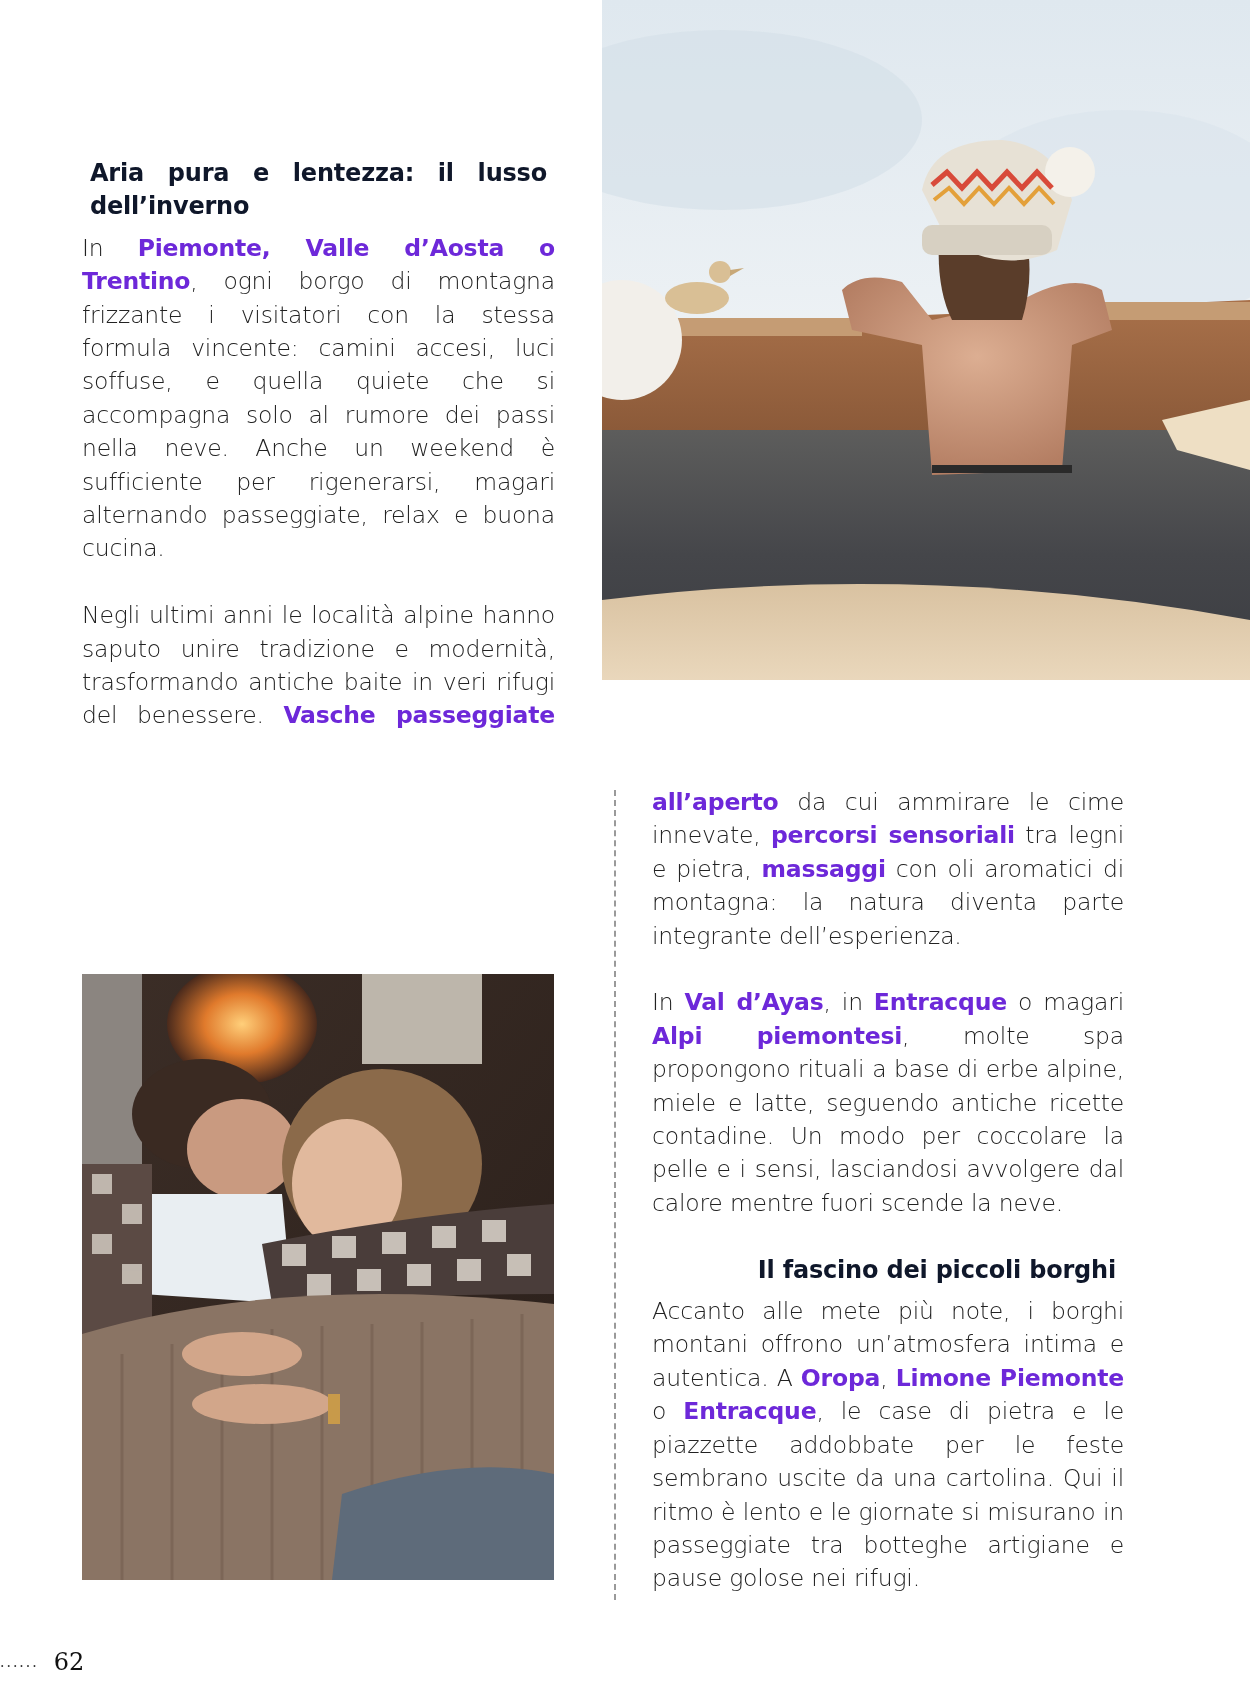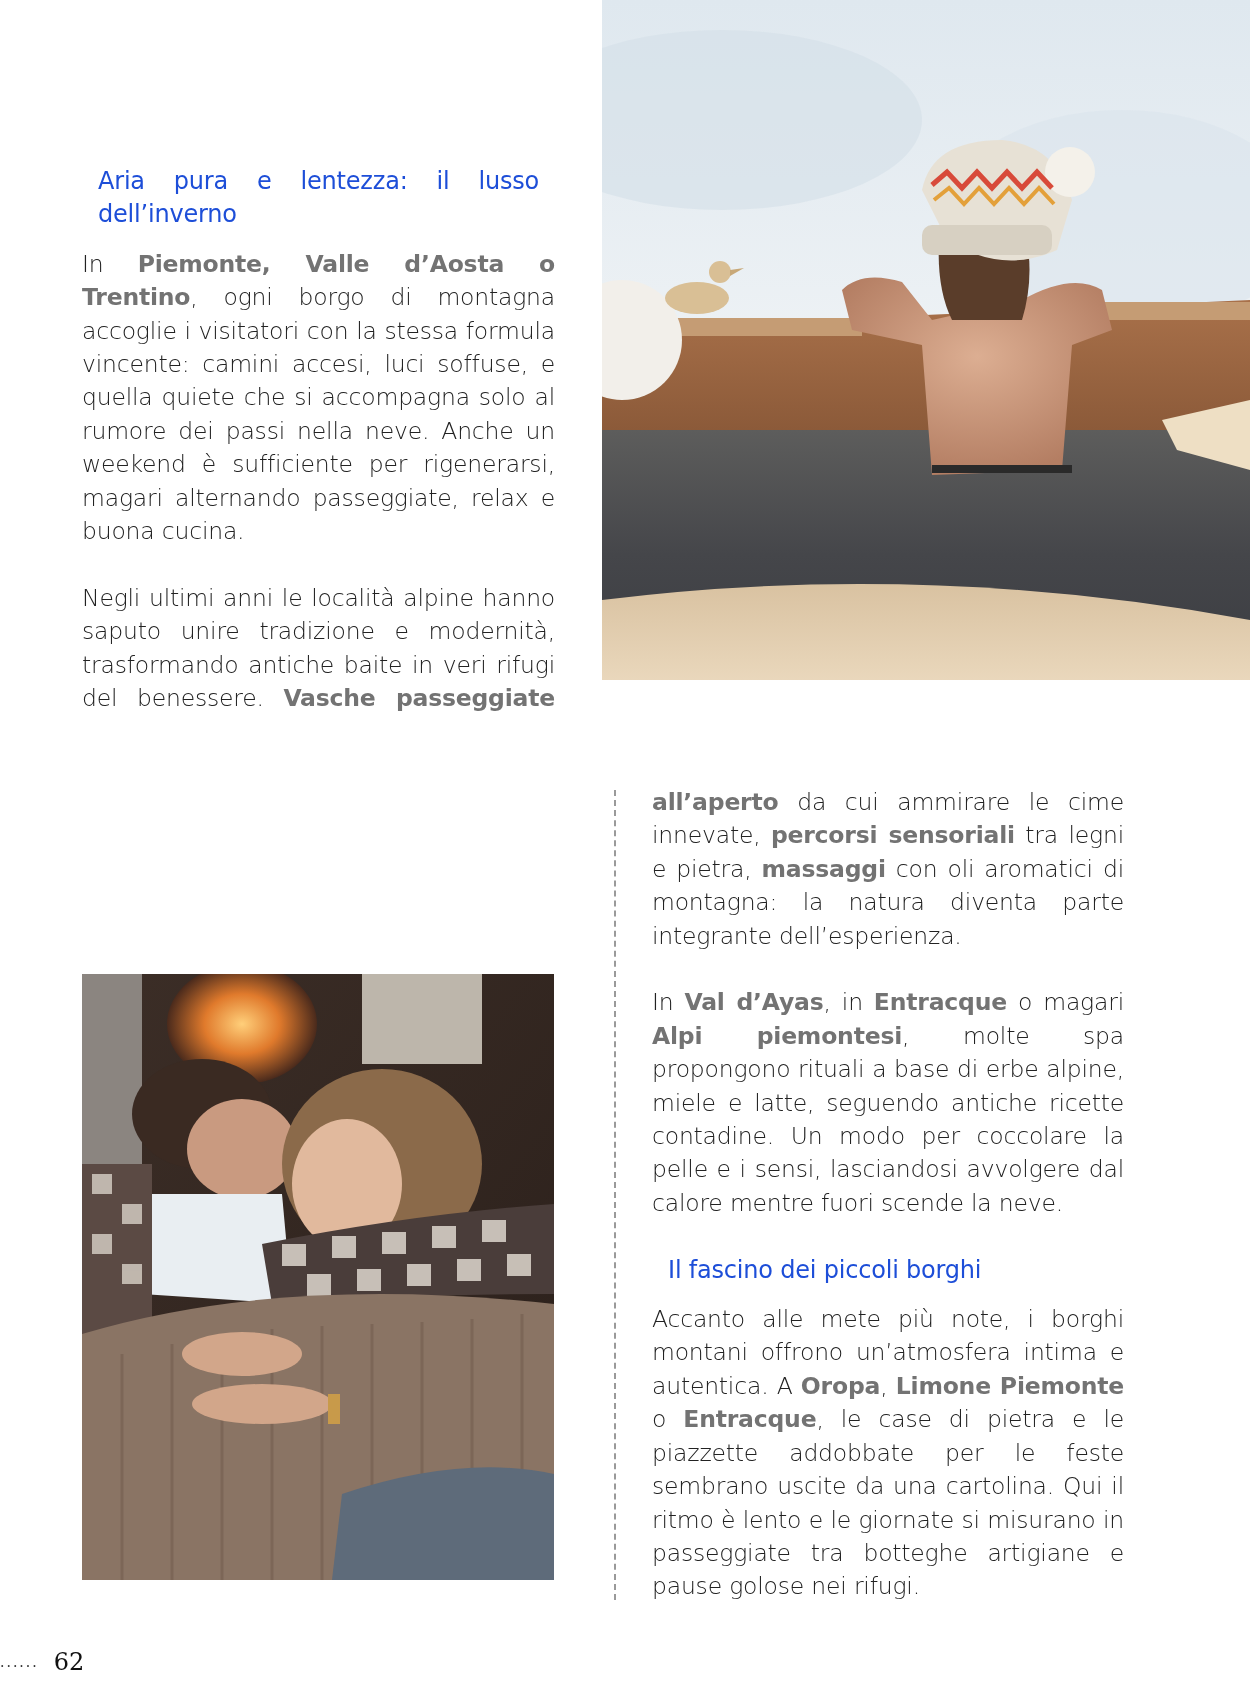--- a/index.html
+++ b/index.html
@@ -1,22 +1,22 @@
 <!DOCTYPE html>
 <html><head>
   <meta charset="utf-8">
   <style>
     html, body { margin:0; padding:0; background:#ffffff; }
     body { width:1250px; height:1683px; position:relative; overflow:hidden;
       font-family:"DejaVu Sans", sans-serif; color:#1a1a1a; }
     .col { position:absolute; font-size:23.5px; line-height:33.4px; font-weight:300;
       text-align:justify; color:#222; letter-spacing:-0.2px; }
     .col p { margin:0 0 33.4px 0; }
-    .col h2 { margin:16px; font-size:24px; line-height:33.4px; font-weight:normal; color:#1d4ed8; text-align:justify; }
-    .col b { font-weight:bold; color:#737373; }
+    .col h2 { margin:8px; font-size:24px; line-height:33.4px; font-weight:bold; color:#0f172a; text-align:justify; }
+    .col b { font-weight:bold; color:#6d28d9; }
     .photo { position:absolute; overflow:hidden; }
     .divider { position:absolute; left:614px; top:790px; width:0; height:810px;
       border-left:2px dashed #9a9a9a; }
     .folio { position:absolute; left:0; top:1648px; font-family:"DejaVu Serif", serif; }
     .folio .dots { font-size:14px; color:#333; letter-spacing:2px; vertical-align:middle; }
     .folio .num { font-size:24px; color:#111; margin-left:10px; vertical-align:middle; }
     .justify-last { text-align-last:justify; }
   </style>
 </head>
 <body>
@@ -77,21 +77,21 @@
     <polygon points="560,420 648,400 648,470 575,450" fill="#eedfc4"></polygon>
 
     <path d="M0,600 Q320,560 648,620 L648,724 L0,724 Z" fill="url(#rim)"></path>
     <rect x="0" y="680" width="648" height="44" fill="#ffffff"></rect>
   </svg>
 </div>
 
 <div class="col" style="left:82px; top:149px; width:473px;">
   <h2 class="justify-last" style="text-align-last:left;">Aria pura e lentezza: il lusso dell’inverno</h2>
   <p>
-    <span>In </span><b>Piemonte, Valle d’Aosta o Trentino</b><span>, ogni borgo di montagna accoglie i visitatori con la stessa formula vincente: camini accesi, luci soffuse, e quella quiete che si accompagna solo al rumore dei passi nella neve. Anche un weekend è sufficiente per rigenerarsi, magari alternando passeggiate, relax e buona cucina.</span>
+    <span>In </span><b>Piemonte, Valle d’Aosta o Trentino</b><span>, ogni borgo di montagna frizzante i visitatori con la stessa formula vincente: camini accesi, luci soffuse, e quella quiete che si accompagna solo al rumore dei passi nella neve. Anche un weekend è sufficiente per rigenerarsi, magari alternando passeggiate, relax e buona cucina.</span>
   </p>
   <p class="justify-last">
     <span>Negli ultimi anni le località alpine hanno saputo unire tradizione e modernità, trasformando antiche baite in veri rifugi del benessere. </span><b>Vasche passeggiate</b>
   </p>
 </div>
 
 <div class="photo" style="left:82px; top:974px; width:472px; height:606px;" title="Coppia abbracciata davanti al camino in una baita">
   <svg width="472" height="606" viewBox="0 0 472 606" xmlns="http://www.w3.org/2000/svg">
     <defs>
       <radialGradient id="fire" cx="0.5" cy="0.5" r="0.5">
@@ -162,21 +162,21 @@
 
 <div class="divider"></div>
 
 <div class="col" style="left:652px; top:786px; width:472px;">
   <p>
     <b>all’aperto</b><span> da cui ammirare le cime innevate, </span><b>percorsi sensoriali</b><span> tra legni e pietra, </span><b>massaggi</b><span> con oli aromatici di montagna: la natura diventa parte integrante dell’esperienza.</span>
   </p>
   <p>
     <span>In </span><b>Val d’Ayas</b><span>, in </span><b>Entracque</b><span> o magari </span><b>Alpi piemontesi</b><span>, molte spa propongono rituali a base di erbe alpine, miele e latte, seguendo antiche ricette contadine. Un modo per coccolare la pelle e i sensi, lasciandosi avvolgere dal calore mentre fuori scende la neve.</span>
   </p>
-  <h2 style="text-align:left;">Il fascino dei piccoli borghi</h2>
+  <h2 style="text-align:right;">Il fascino dei piccoli borghi</h2>
   <p>
     <span>Accanto alle mete più note, i borghi montani offrono un’atmosfera intima e autentica. A </span><b>Oropa</b><span>, </span><b>Limone Piemonte</b><span> o </span><b>Entracque</b><span>, le case di pietra e le piazzette addobbate per le feste sembrano uscite da una cartolina. Qui il ritmo è lento e le giornate si misurano in passeggiate tra botteghe artigiane e pause golose nei rifugi.</span>
   </p>
 </div>
 
 <div class="folio">
   <span class="dots">......</span>
   <span class="num">62</span>
 </div>
 

